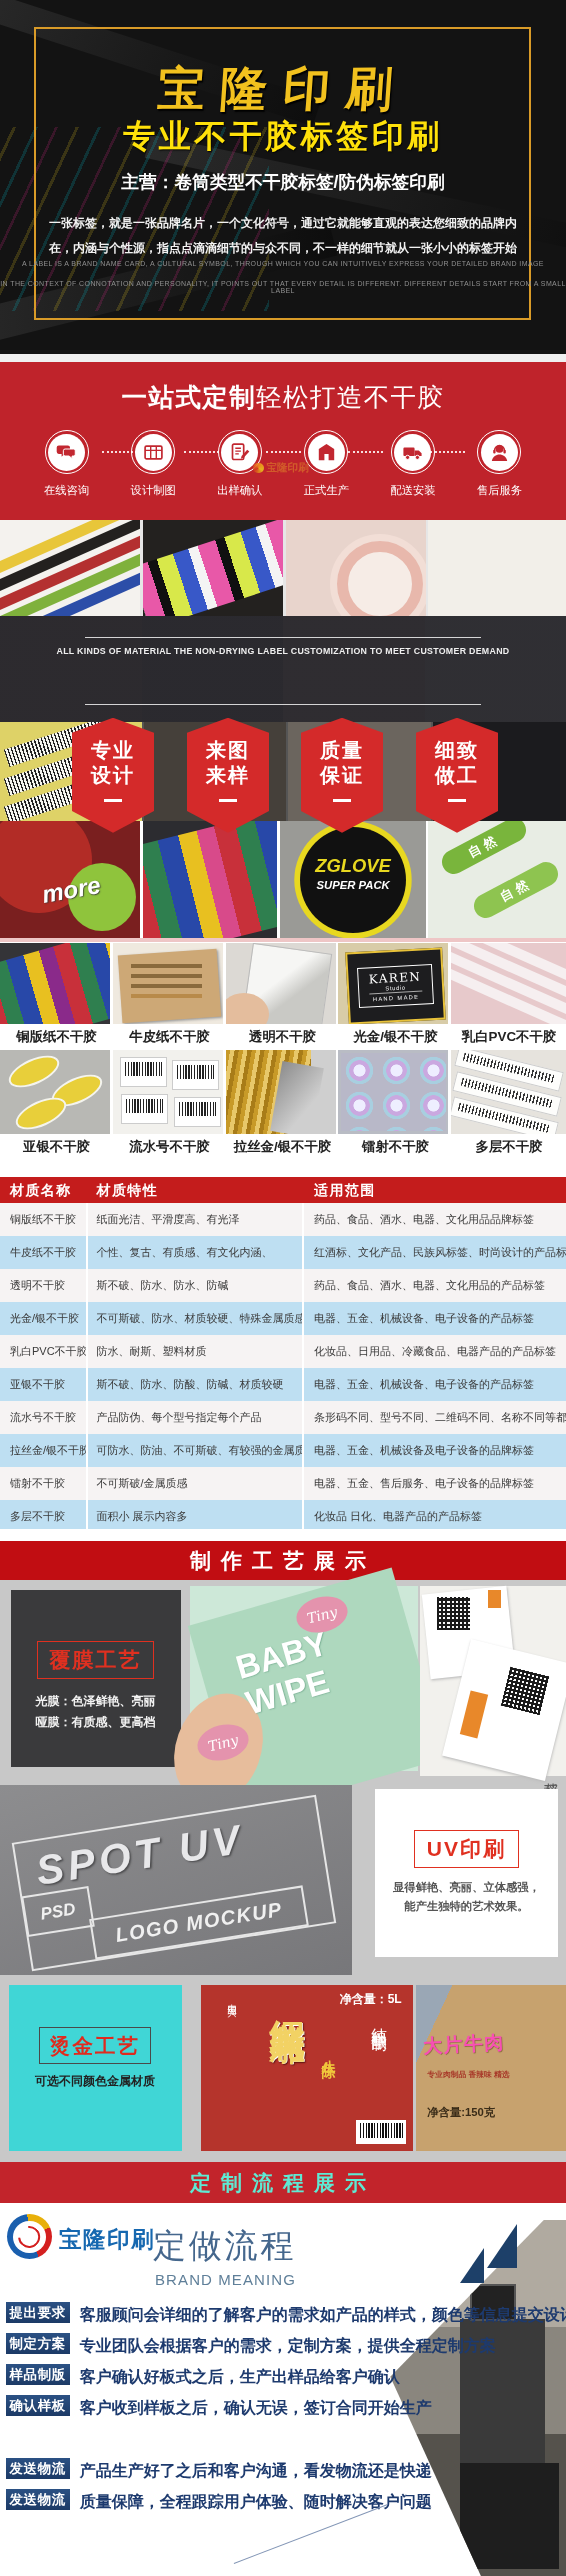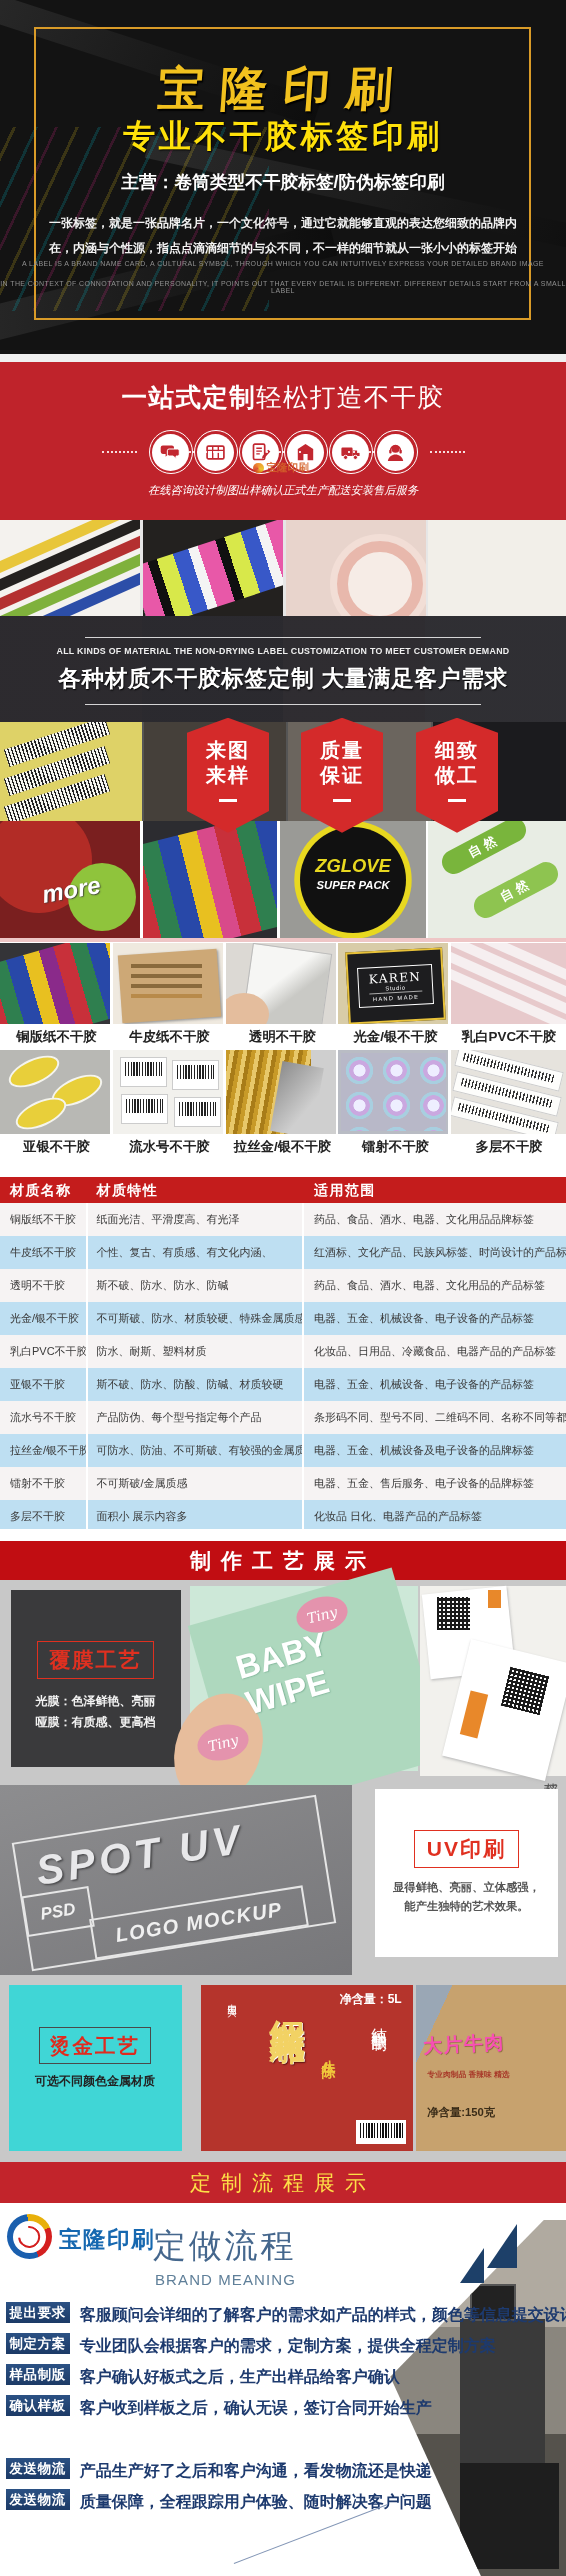--- a/index.html
+++ b/index.html
@@ -21,21 +21,21 @@
   .hero-sub{left:0;top:170px;width:566px;text-align:center;color:#fff;font-weight:bold;font-size:17.7px;}
   .hero-para{left:0;top:211px;width:566px;text-align:center;color:#f2f2f2;font-size:12px;line-height:25px;font-weight:bold;}
   .hero-en{left:0;width:566px;text-align:center;color:#8f8f8f;font-size:7px;letter-spacing:0.4px;}
 
   .gapw{left:0;width:566px;background:#f0f0f0;}
 
   
   .onestop{top:362px;left:0;width:566px;height:158px;background:#bf232b;overflow:visible;}
   .onestop-title{left:0;top:18.4px;width:566px;text-align:center;color:#fff;font-size:25.5px;letter-spacing:1.4px;}
   .onestop-title b{font-weight:bold;}
-  .steps{left:0;top:68px;width:566px;display:flex;justify-content:center;padding:0 55px;box-sizing:border-box;font-style:italic;}
+  .steps{left:0;top:68px;width:566px;display:flex;justify-content:space-between;padding:0 44px;box-sizing:border-box;}
   .step{width:45px;text-align:center;}
   .step .ring{width:42px;height:42px;border:1.4px solid #fff;border-radius:50%;display:flex;align-items:center;justify-content:center;margin:0 auto;}
   .step .disc{width:37px;height:37px;background:#fff;border-radius:50%;display:flex;align-items:center;justify-content:center;}
   .step .lbl{margin-top:8.5px;color:#fff;font-size:11.3px;white-space:nowrap;}
   .dots{top:89px;height:0;border-top:2.8px dotted rgba(255,255,255,.85);width:35px;}
   .wm{top:99px;left:253px;display:flex;align-items:center;gap:2.8px;opacity:.9;}
   .wm .dot{width:10.6px;height:10.6px;border-radius:50%;background:conic-gradient(#f08a1d,#e8c21d,#d43c1d,#f08a1d);}
   .wm .t{color:#d4622a;font-size:10.6px;font-weight:bold;}
 
   
@@ -130,22 +130,22 @@
   .trow{display:flex;height:33px;line-height:33px;font-size:11px;color:#3a3a3a;white-space:nowrap;}
   .trow.alt{background:#bedff2;}
   .trow.base{background:#f6f3f3;}
   .c1{width:88px;padding-left:10px;box-sizing:border-box;border-right:2.8px solid #fff;overflow:hidden;}
   .c2{width:216px;padding-left:8.5px;box-sizing:border-box;border-right:2.8px solid #fff;overflow:hidden;}
   .c3{flex:1;padding-left:10px;overflow:hidden;}
   .thead .c1,.thead .c2{border-right:none;}
 
   .craftbanner{top:1541px;left:0;width:566px;height:39px;background:#c10d12;color:#fff;
     text-align:center;line-height:39px;font-size:21px;font-weight:bold;letter-spacing:10px;}
-  .flowbanner{top:2162px;left:0;width:566px;height:41px;background:#c2242b;color:#fde047;
-    text-align:center;line-height:41px;font-size:21px;font-weight:normal;letter-spacing:10px;}
+  .flowbanner{top:2162px;left:0;width:566px;height:41px;background:#c2242b;color:#5eead4;
+    text-align:center;line-height:41px;font-size:21px;font-weight:bold;letter-spacing:10px;}
 
   
   .process{top:1580px;left:0;width:566px;height:582px;background:#c8c8c8;}
   .darkcard{left:10.6px;top:10px;width:170px;height:177px;background:#3a3a3c;text-align:center;}
   .rbox{display:inline-block;margin-top:51px;border:1.4px solid #e03020;color:#e03020;font-size:21px;font-weight:bold;letter-spacing:2.1px;padding:4.2px 11.3px;}
   .darkcard .w1{margin-top:11.3px;color:#f2f2f2;font-size:12px;line-height:21px;font-weight:bold;}
   .gphoto{left:190px;top:5.7px;width:228px;height:185px;background:#cde8d8;}
   .gphoto .lab{position:absolute;left:21px;top:7px;width:212px;height:198px;background:#aed8be;transform:rotate(-16deg);}
   .gphoto .bw{position:absolute;left:50px;top:50px;color:#fff;font-size:33px;font-weight:bold;transform:rotate(-16deg);line-height:37px;text-shadow:0.7px 0.7px 1.4px #7ab094;}
   .gphoto .tiny{position:absolute;width:52px;height:35px;border-radius:50%;background:#e493ad;color:#fff;
@@ -329,33 +329,37 @@
         <div class="core"></div>
       </div>
     <div class="ph ph1d">
         <div class="dots"></div>
       </div>
   </div>
 
   <div class="abs band">
     <div class="ln" style="top:21px;"></div>
     <div class="en">ALL KINDS OF MATERIAL THE NON-DRYING LABEL CUSTOMIZATION TO MEET CUSTOMER DEMAND</div>
-    <div class="cn">各种材质不干胶标签定制 大量满足客户需求</div>
     <div class="ln" style="top:88px;"></div>
   </div>
 
   <div class="abs cmid" style="overflow:visible;">
     <div class="ph ph2a">
       <i style="top:11.3px;"></i>
         <i style="top:40px;"></i>
         <i style="top:68px;"></i>
     </div>
     <div class="ph ph2b"></div>
     <div class="ph ph2c"></div>
     <div class="ph ph2d"></div>
+    <div class="badge" style="left:72px;">
+      <div class="b1">专业</div>
+      <div class="b2">设计</div>
+      <div class="dash"></div>
+    </div>
     <div class="badge" style="left:187px;">
       <div class="b1">来图</div>
       <div class="b2">来样</div>
       <div class="dash"></div>
     </div>
     <div class="badge" style="left:301px;">
       <div class="b1">质量</div>
       <div class="b2">保证</div>
       <div class="dash"></div>
     </div>

